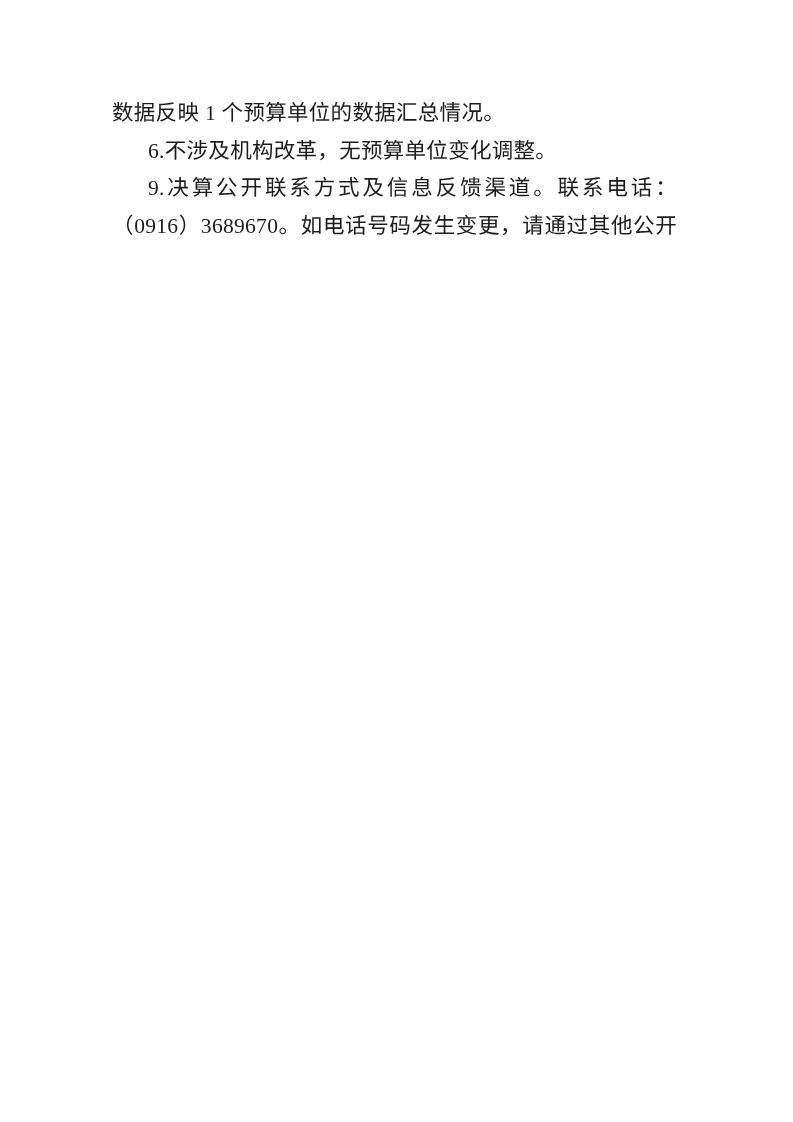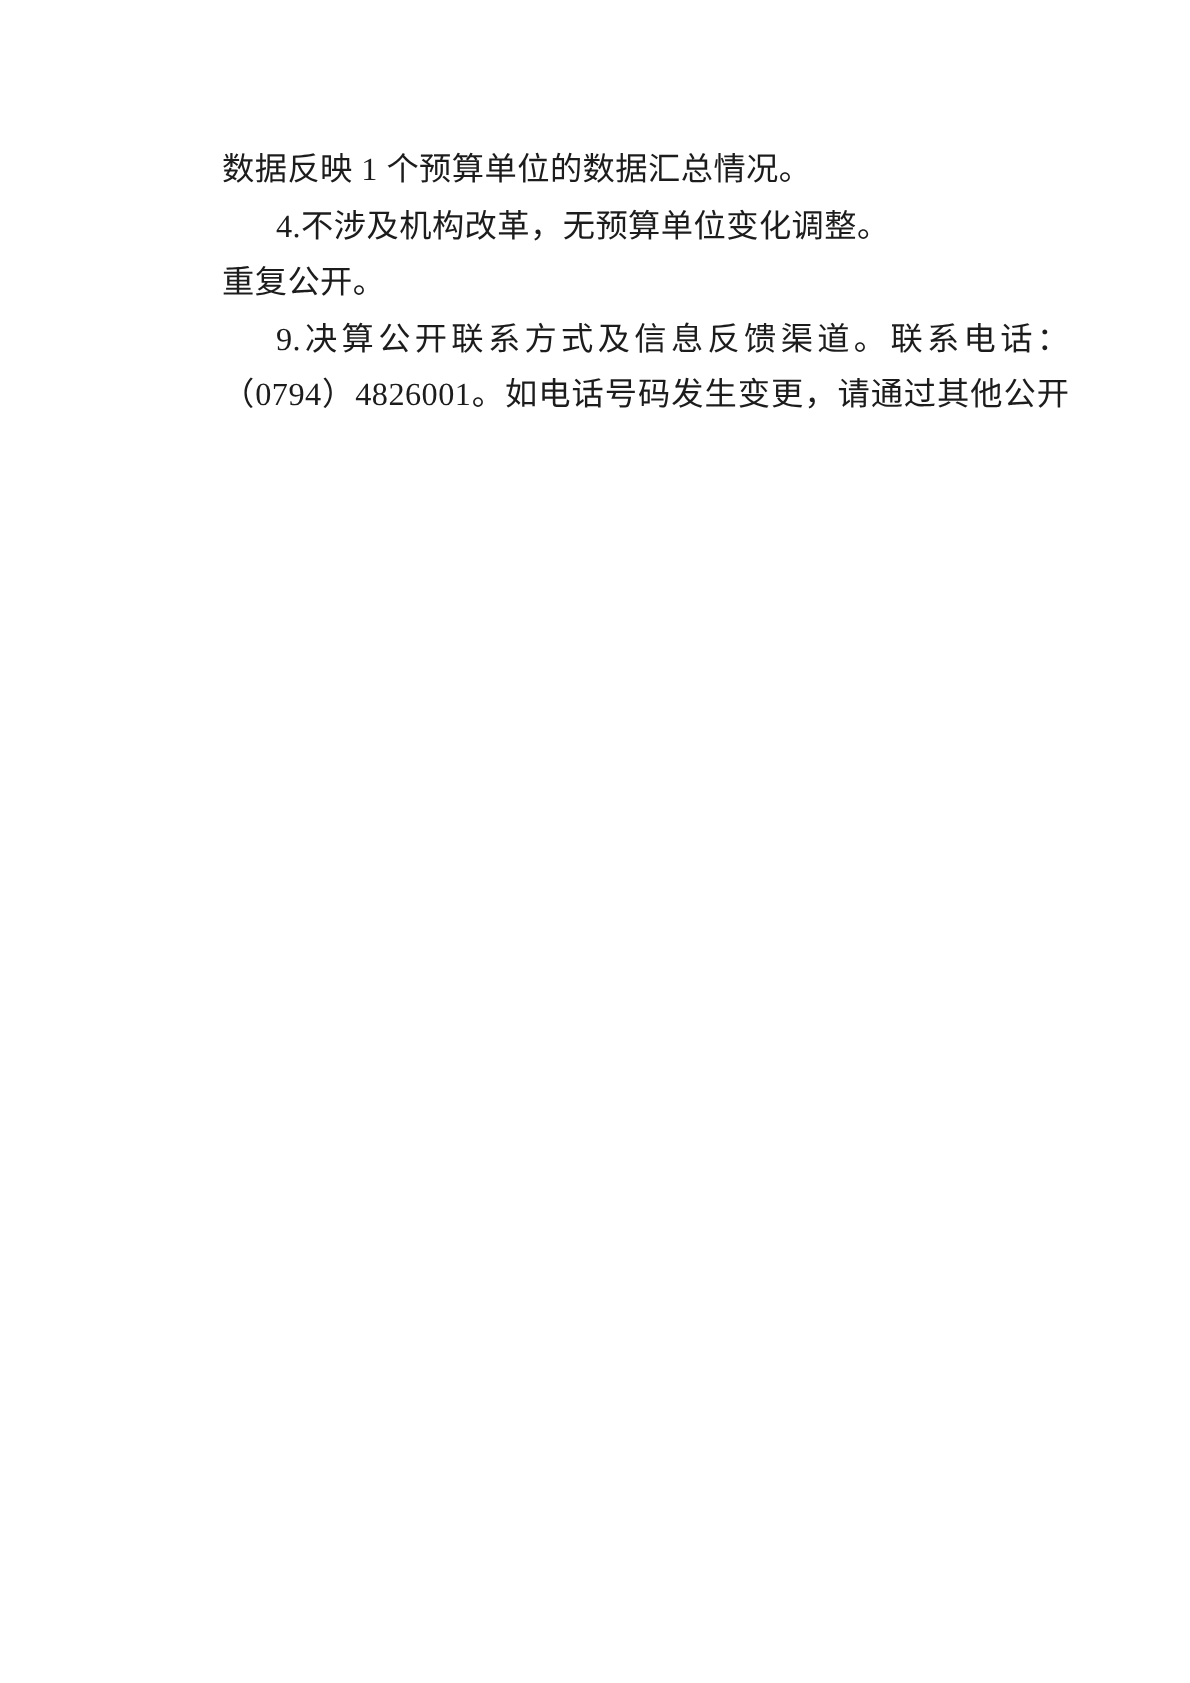--- a/index.html
+++ b/index.html
@@ -19,21 +19,20 @@
     background: #ffffff;
     font-family: "Liberation Serif", "DejaVu Serif", serif;
     color: #1c1c1c;
     box-sizing: border-box;
   }
   .doc-body {
     position: absolute;
     top: 95px;
     left: 112px;
     width: 565px;
-    margin-left: 36px;
   }
   .line {
     font-size: 21.5px;
     line-height: 37.6px;
     height: 37.6px;
     text-align: left;
     letter-spacing: 0.3px;
   }
   .line.indent {
     text-indent: 36px;
@@ -42,18 +41,17 @@
     text-align: justify;
     text-align-last: justify;
   }
 </style>
 </head>
 <body>
 
 <div class="page">
   <div class="doc-body">
       <div class="line">数据反映 1 个预算单位的数据汇总情况。</div>
-      <div class="line indent">4.不涉及机构改革，无预算单位变化调整。</div>
-      <div class="line">重复公开。</div>
+      <div class="line indent">6.不涉及机构改革，无预算单位变化调整。</div>
       <div class="line indent justify">9.决算公开联系方式及信息反馈渠道。联系电话：</div>
-      <div class="line justify">（0794）4826001。如电话号码发生变更，请通过其他公开</div>
+      <div class="line justify">（0916）3689670。如电话号码发生变更，请通过其他公开</div>
     </div>
 </div>
 
 </body></html>

